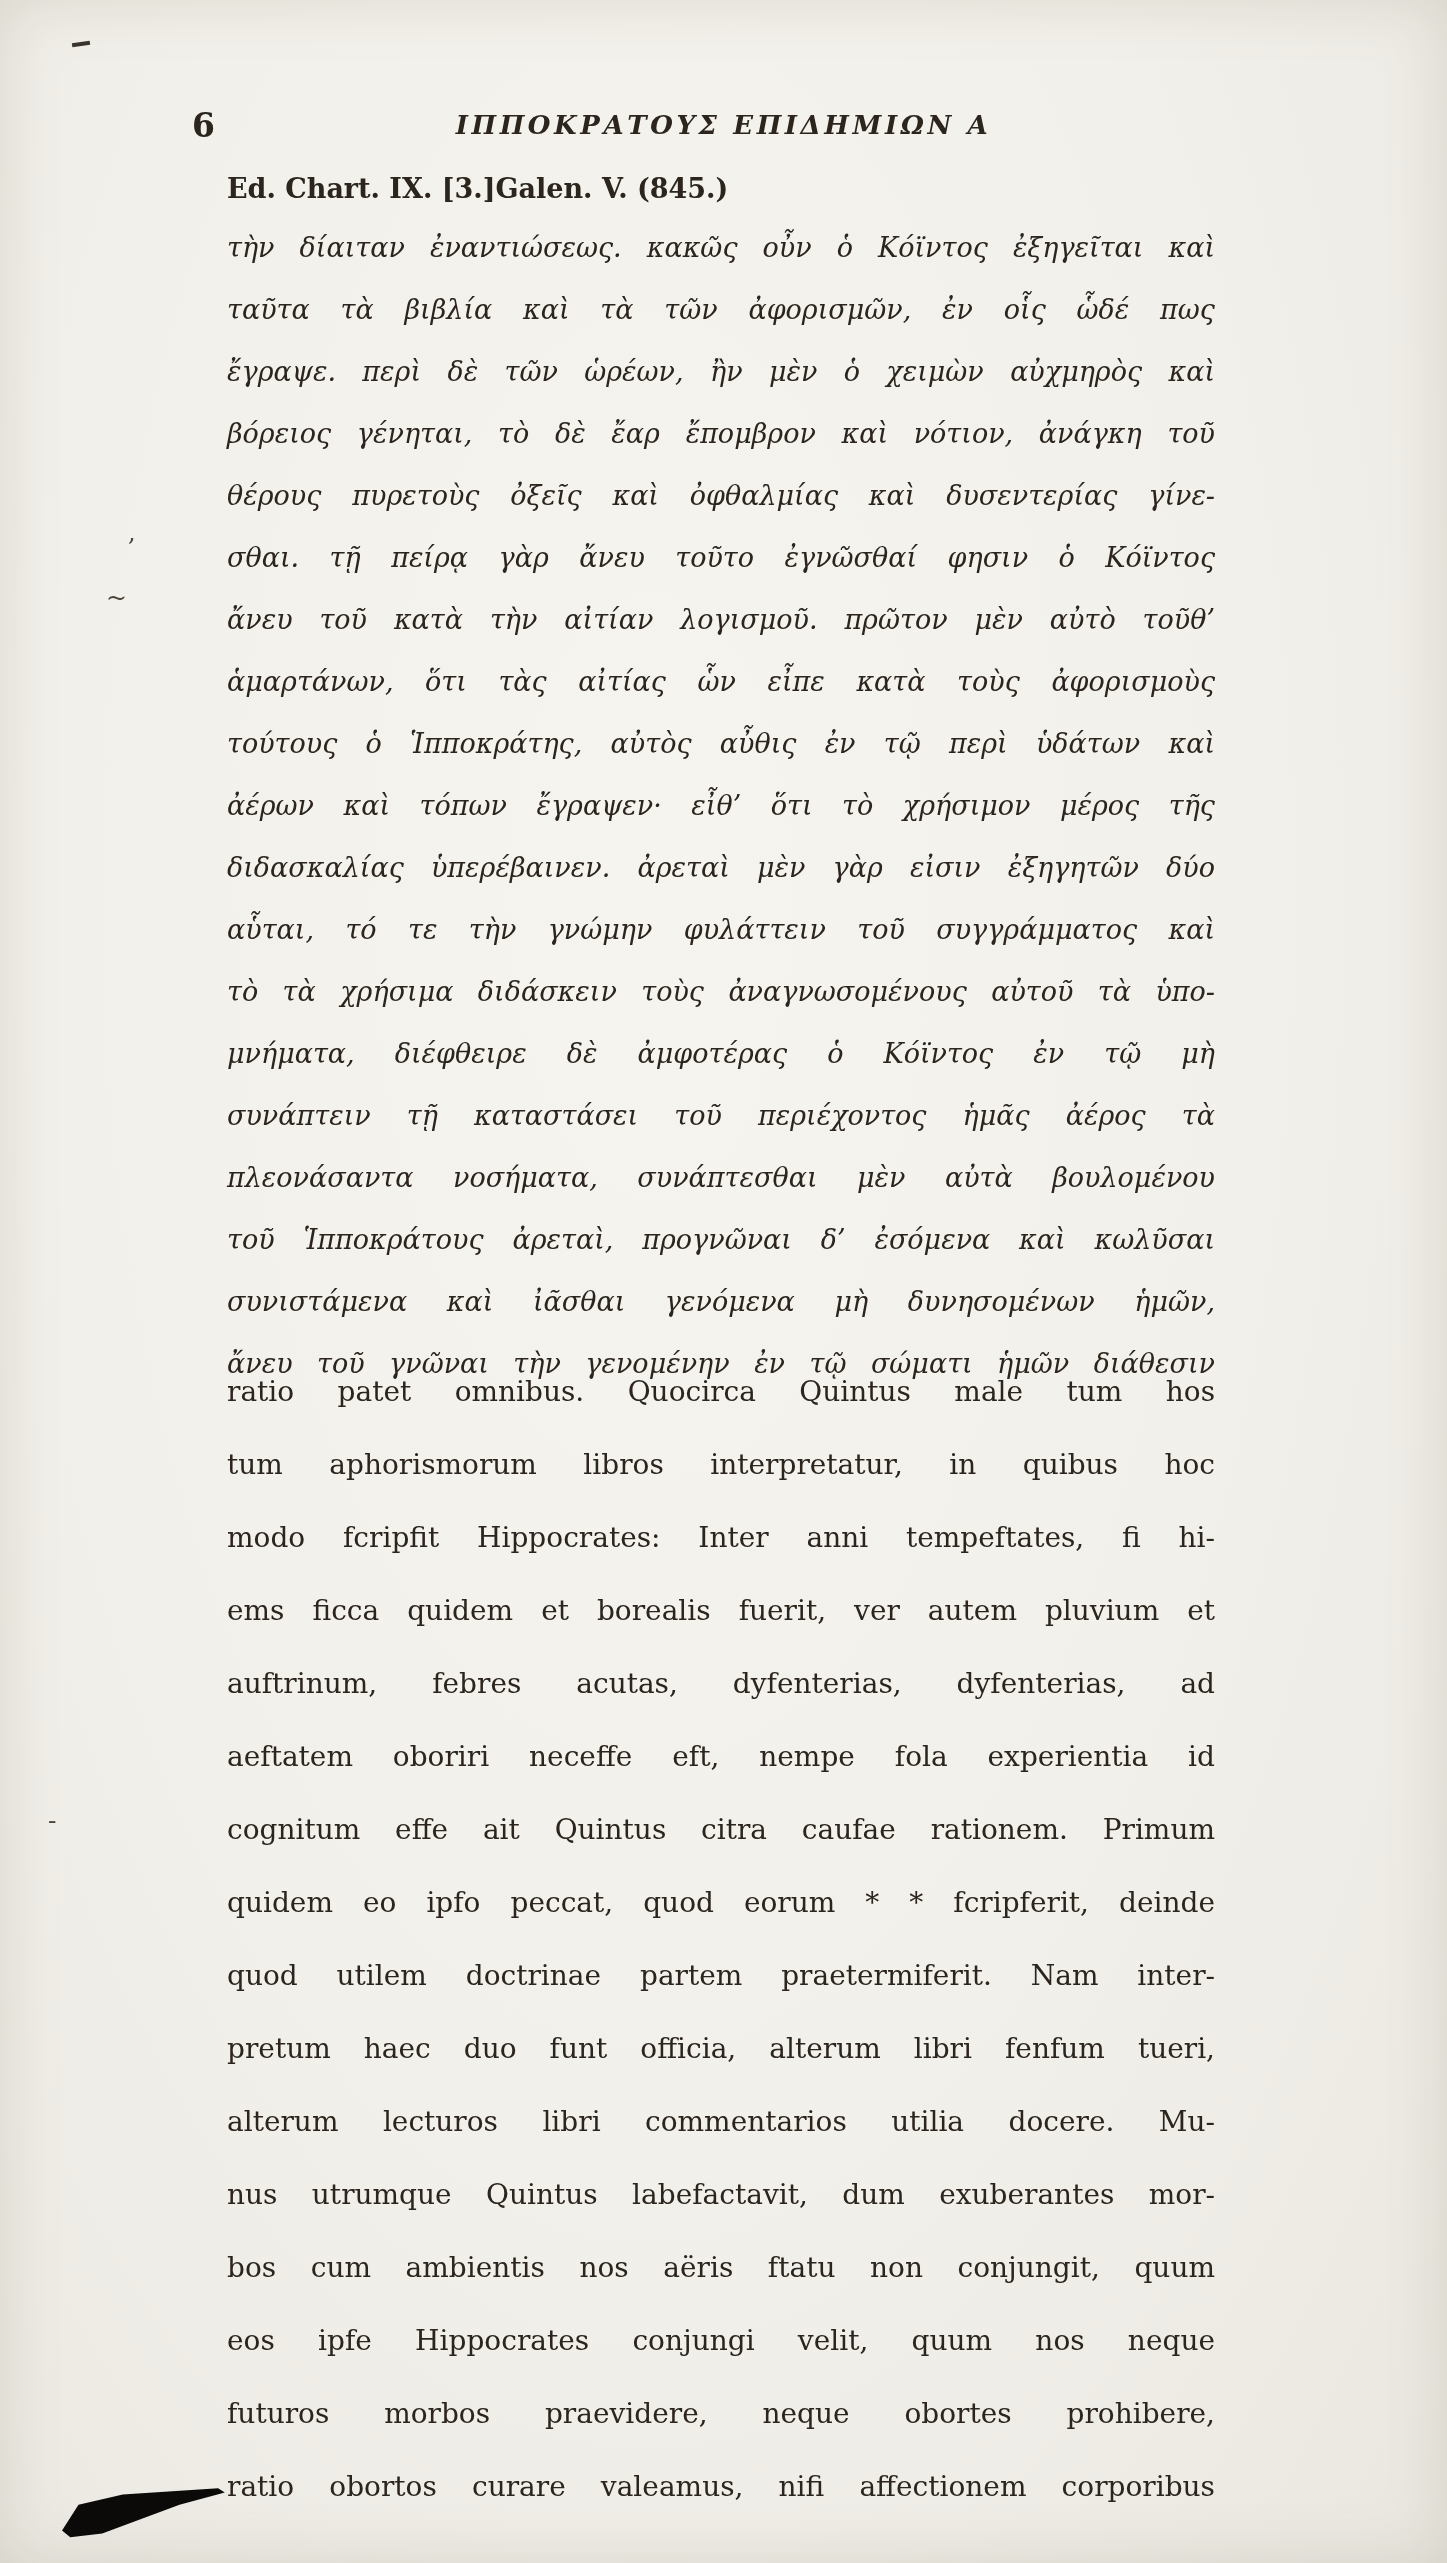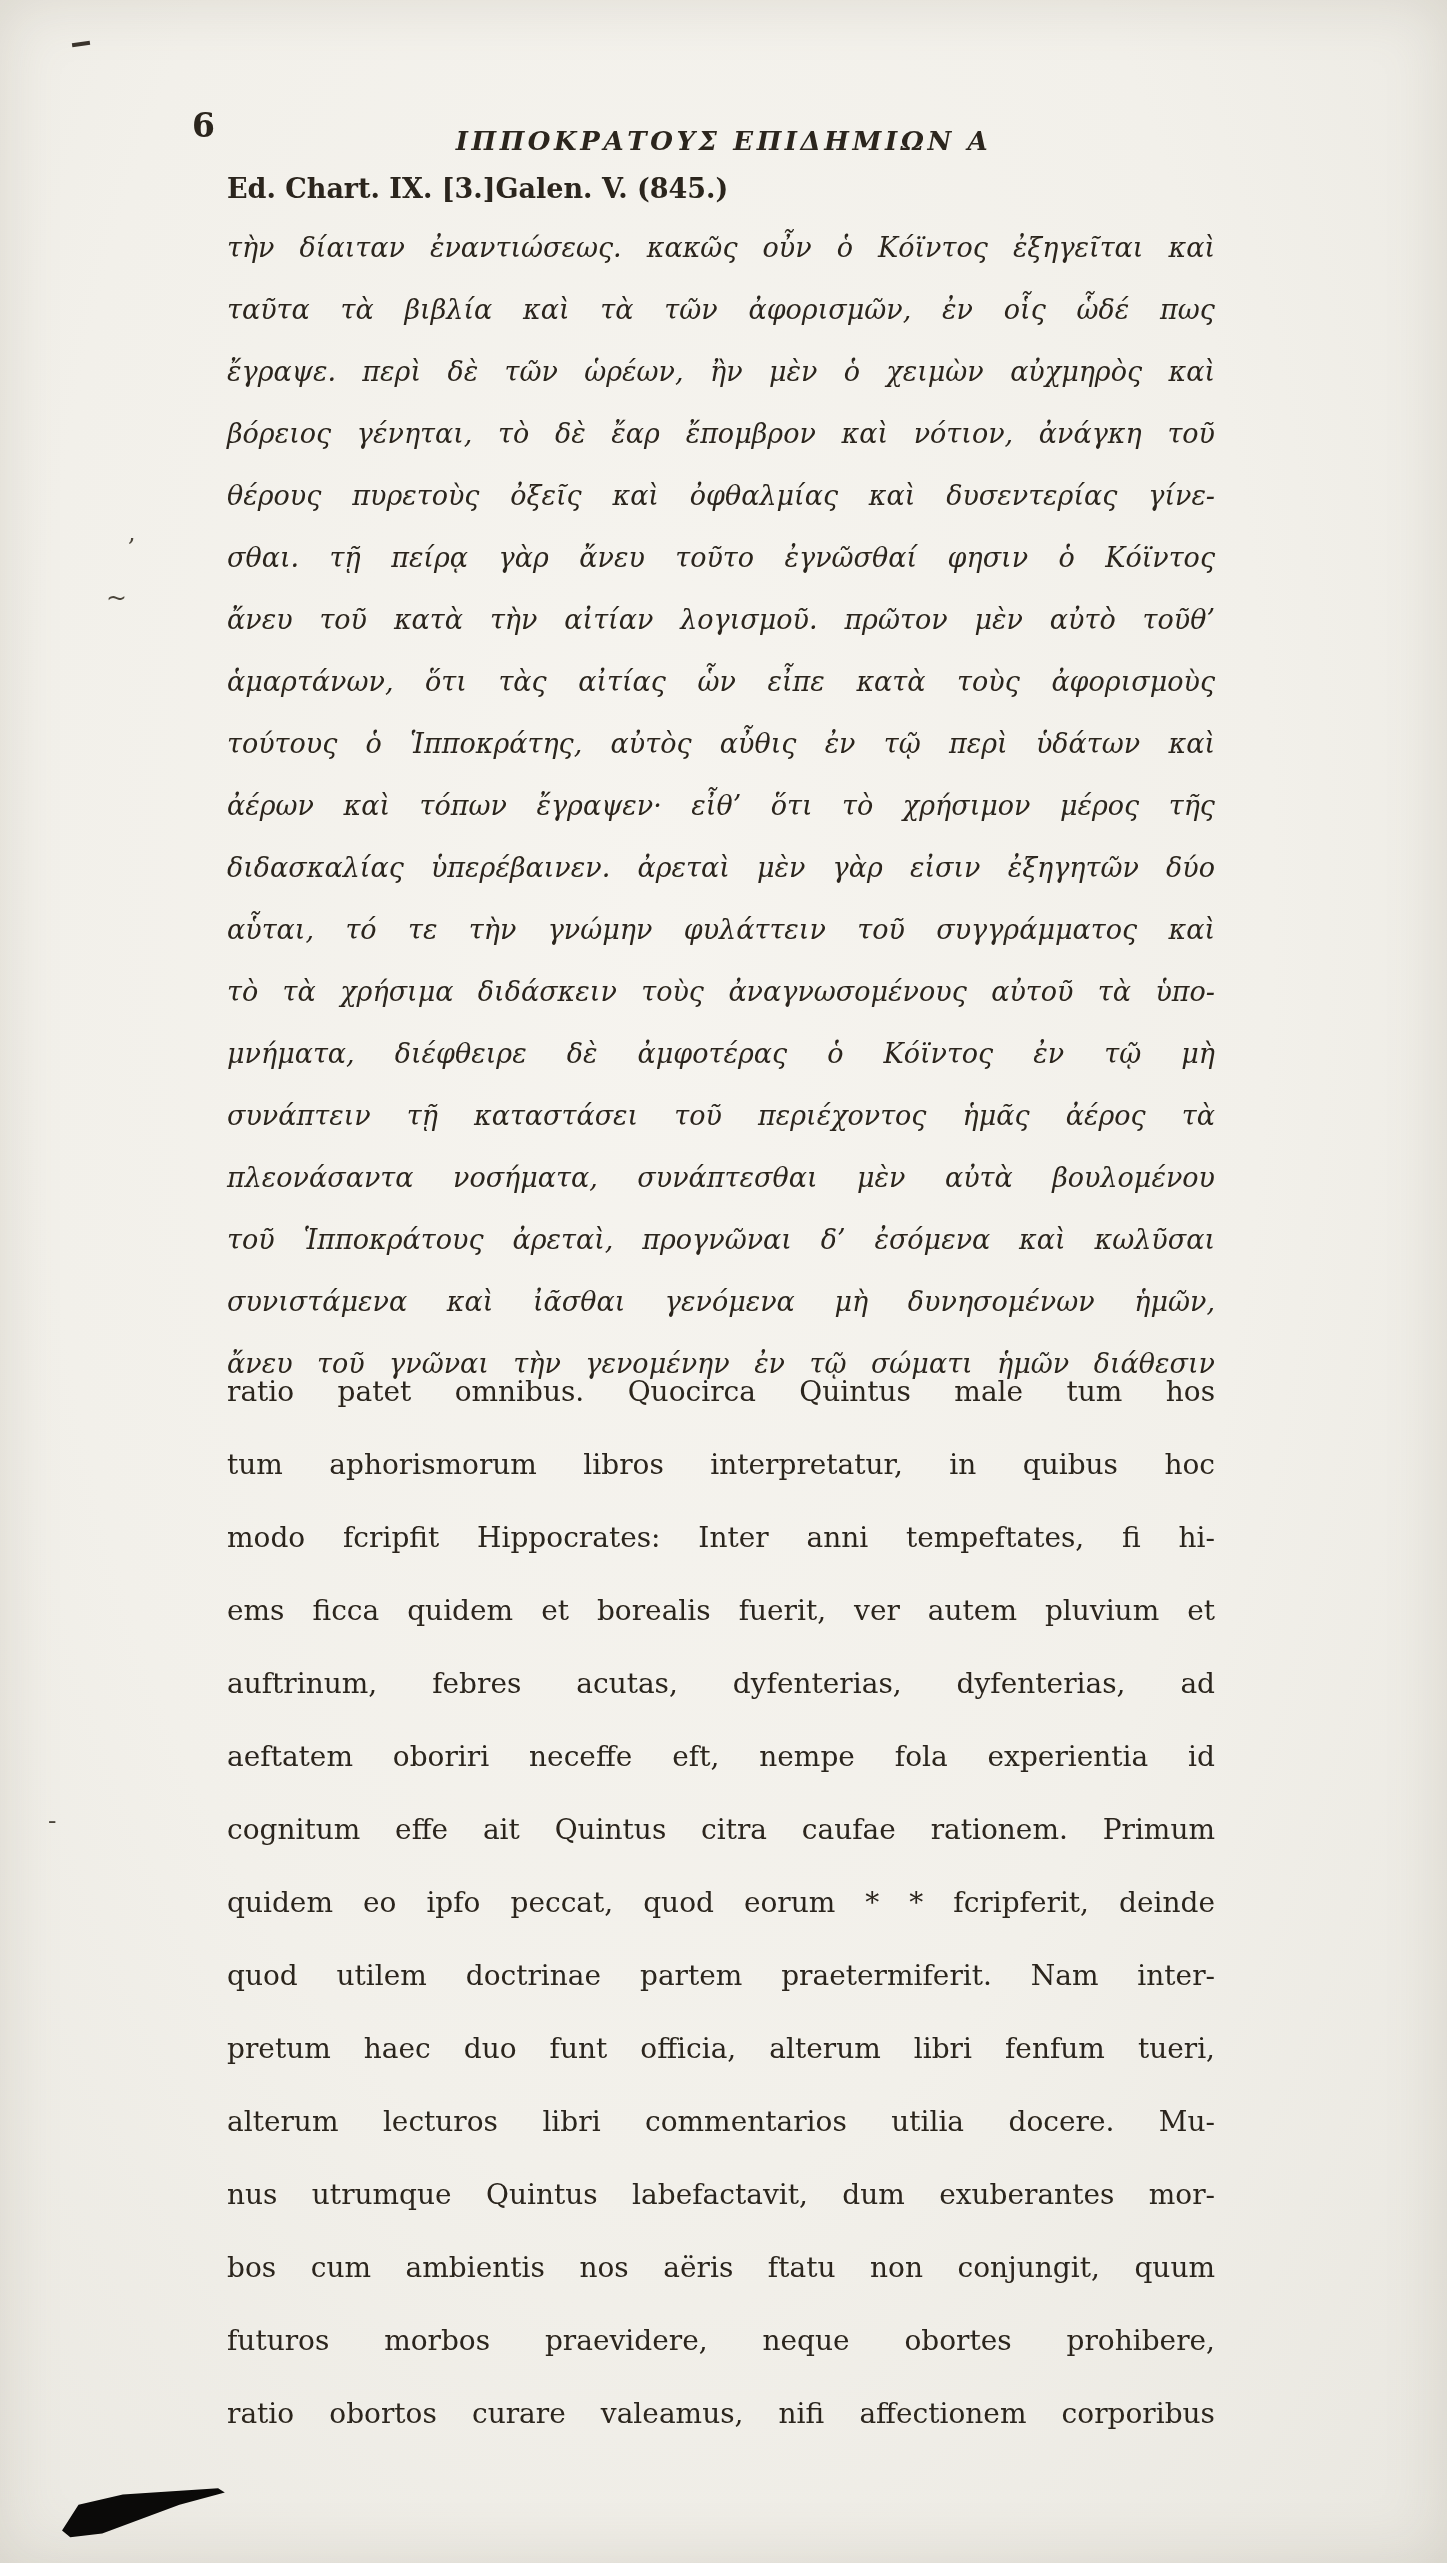--- a/index.html
+++ b/index.html
@@ -30,21 +30,20 @@
     position: absolute;
     left: 363px;
     top: 110px;
     width: 721px;
     text-align: center;
     font-size: 26px;
     font-style: italic;
     font-weight: 700;
     letter-spacing: 3.6px;
     white-space: nowrap;
-    margin-top: 16px;
   }
   .edition-row {
     position: absolute;
     left: 227px;
     top: 173px;
     width: 988px;
     display: flex;
     font-size: 27px;
     font-weight: 700;
   }
@@ -144,20 +143,21 @@
       <div class="tline">ems ficca quidem et borealis fuerit, ver autem pluvium et</div>
       <div class="tline">auftrinum, febres acutas, dyfenterias, dyfenterias, ad</div>
       <div class="tline">aeftatem oboriri neceffe eft, nempe fola experientia id</div>
       <div class="tline">cognitum effe ait Quintus citra caufae rationem.  Primum</div>
       <div class="tline">quidem eo ipfo peccat, quod eorum  *  * fcripferit, deinde</div>
       <div class="tline">quod utilem doctrinae partem praetermiferit.  Nam inter-</div>
       <div class="tline">pretum haec duo funt officia, alterum libri fenfum tueri,</div>
       <div class="tline">alterum lecturos libri commentarios utilia docere.  Mu-</div>
       <div class="tline">nus utrumque Quintus labefactavit, dum exuberantes mor-</div>
       <div class="tline">bos cum ambientis nos aëris ftatu non conjungit, quum</div>
+      <div class="tline">eos ipfe Hippocrates conjungi velit, quum nos neque</div>
       <div class="tline">futuros morbos praevidere, neque obortes prohibere,</div>
       <div class="tline">ratio obortos curare valeamus, nifi affectionem corporibus</div>
     </div>
 
   <svg class="ink-blot" width="170" height="52" viewBox="0 0 330 100">
     <polygon points="2,84 34,34 120,14 305,2 318,10 230,34 80,90 18,97" fill="#0b0a09"></polygon>
   </svg>
 
 </div>
 

